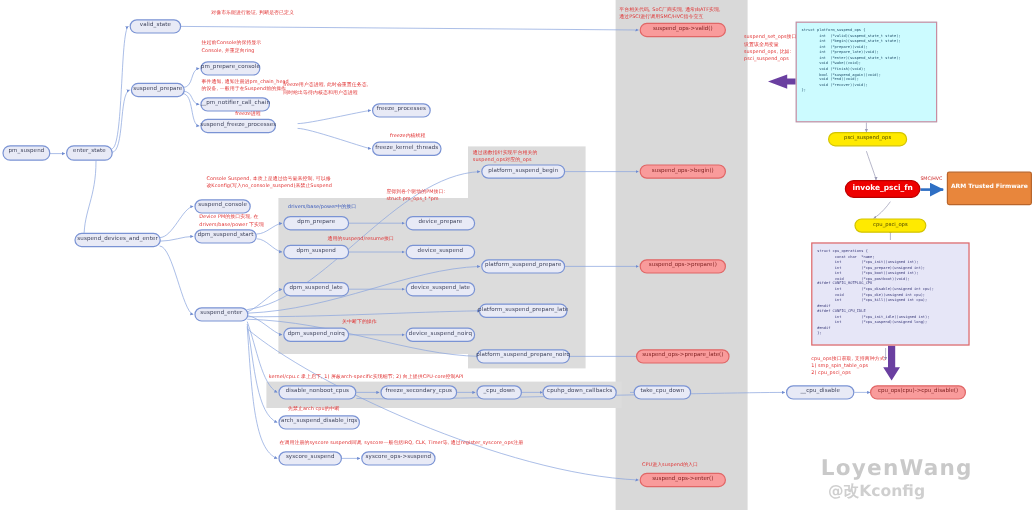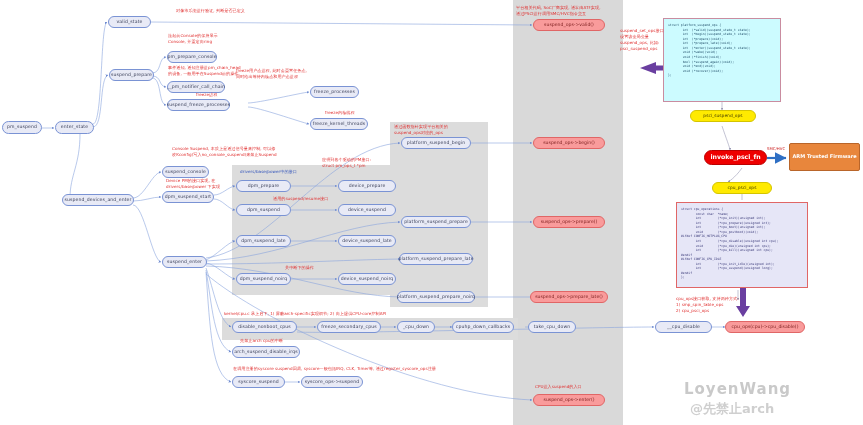--- a/index.html
+++ b/index.html
@@ -61,21 +61,21 @@
   .ann-blue { color:#3355bb; }
 
   .smalllbl { position:absolute; font-size:3.9px; color:#cc2222; white-space:pre; }
 
   
   .wm-main {
     position:absolute; font-style:italic; font-weight:bold;
     font-size:11px; color:#6f6f6f; white-space:nowrap;
   }
   .wm-ghost {
-    position:absolute; font-size:15px; font-weight:bold;
+    position:absolute; font-size:18px; font-weight:bold;
     color:rgba(120,120,120,0.40); white-space:nowrap; letter-spacing:1px;
   }
   .wm-ghost2 {
     position:absolute; font-size:13px; font-weight:bold;
     color:rgba(110,110,110,0.33); white-space:nowrap;
   }
 </style>
 </head>
 <body>
 
@@ -298,15 +298,15 @@
 
   <div class="ann ann-red" style="left:224px; top:311px;">kernel/cpu.c 承上启下, 1) 屏蔽arch-specific实现细节; 2) 向上提供CPU-core控制API</div>
   <div class="ann ann-red" style="left:240px; top:338px;">先禁止arch cpu的中断</div>
   <div class="ann ann-red" style="left:233px; top:366px;">在调用注册的syscore suspend回调, syscore一般包括IRQ, CLK, Timer等, 通过register_syscore_ops注册</div>
   <div class="ann ann-red" style="left:535px; top:384px;">CPU进入suspend的入口</div>
   <div class="ann ann-red" style="left:676px; top:296px;">cpu_ops接口获取, 支持两种方式:
 1) smp_spin_table_ops
 2) cpu_psci_ops</div>
 
   <div class="wm-ghost" style="left:684px; top:380px;">LoyenWang</div>
-  <div class="wm-ghost2" style="left:690px; top:400px;">@先禁止arch</div>
+  <div class="wm-ghost2" style="left:690px; top:400px;">@改Kconfig</div>
 
 </div>
 
 </body></html>

